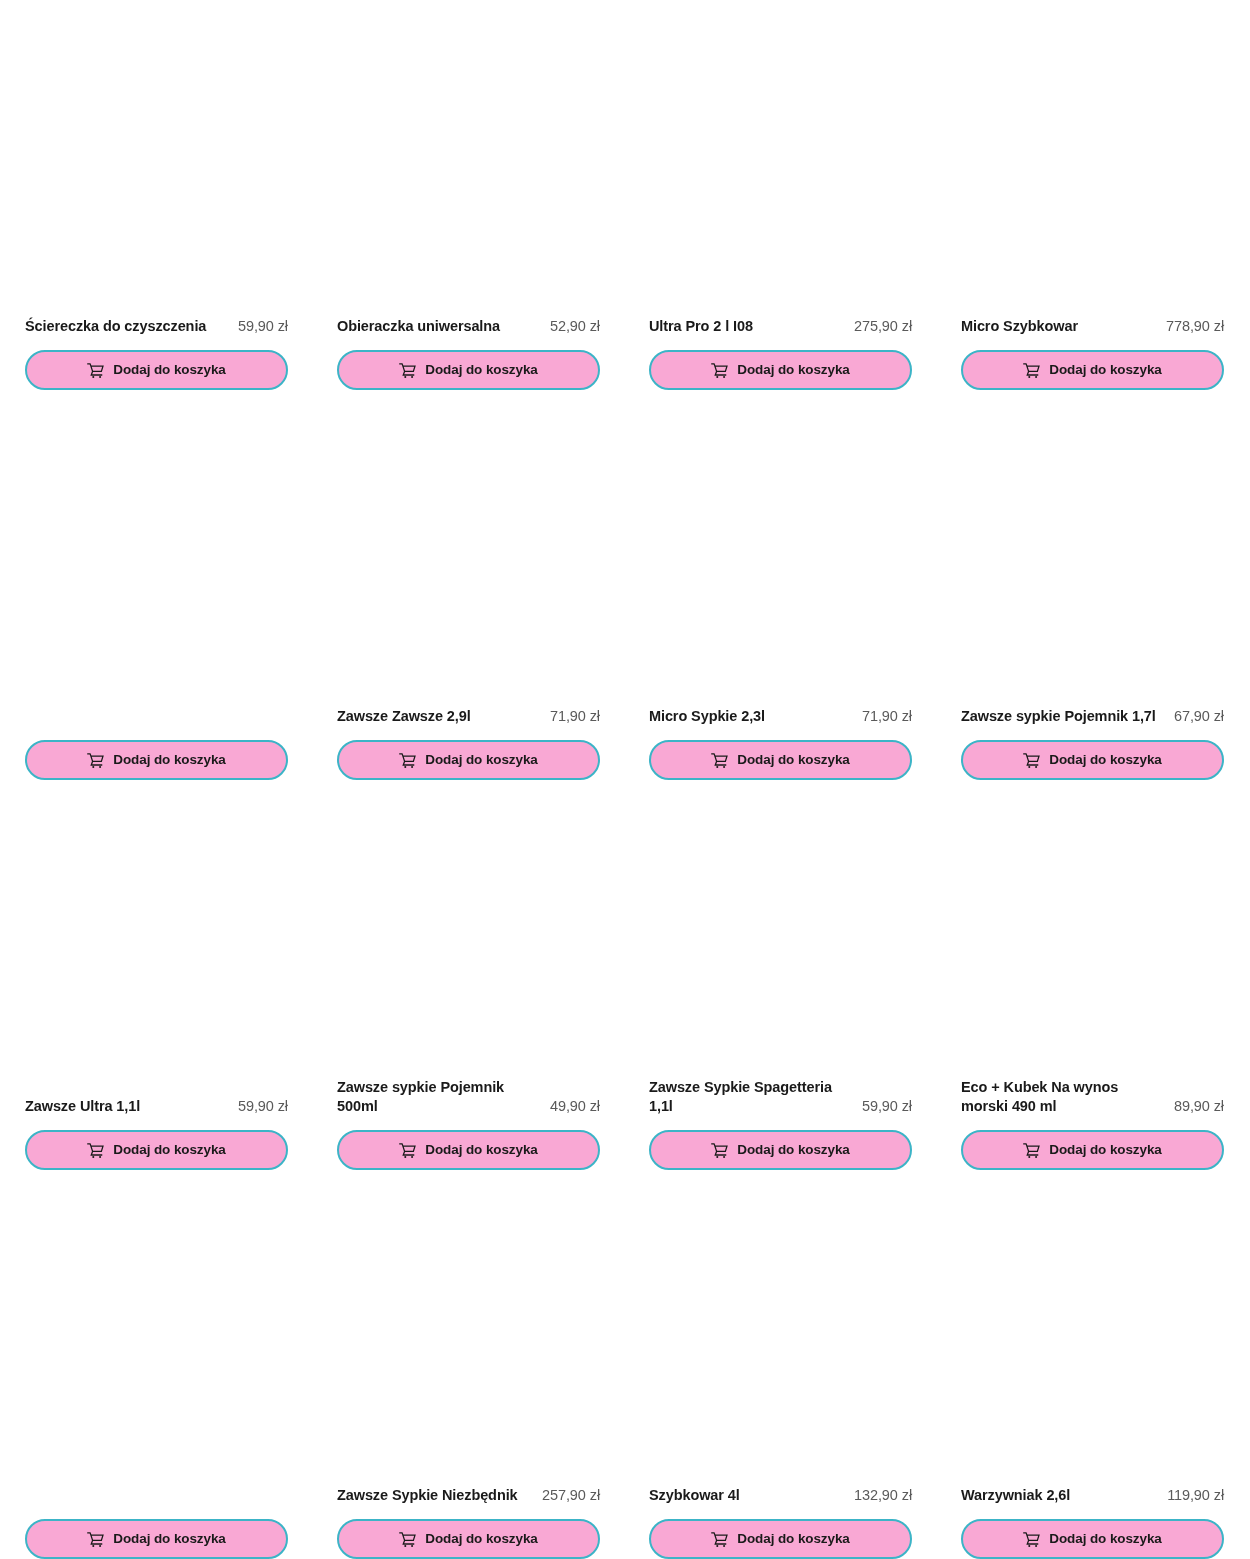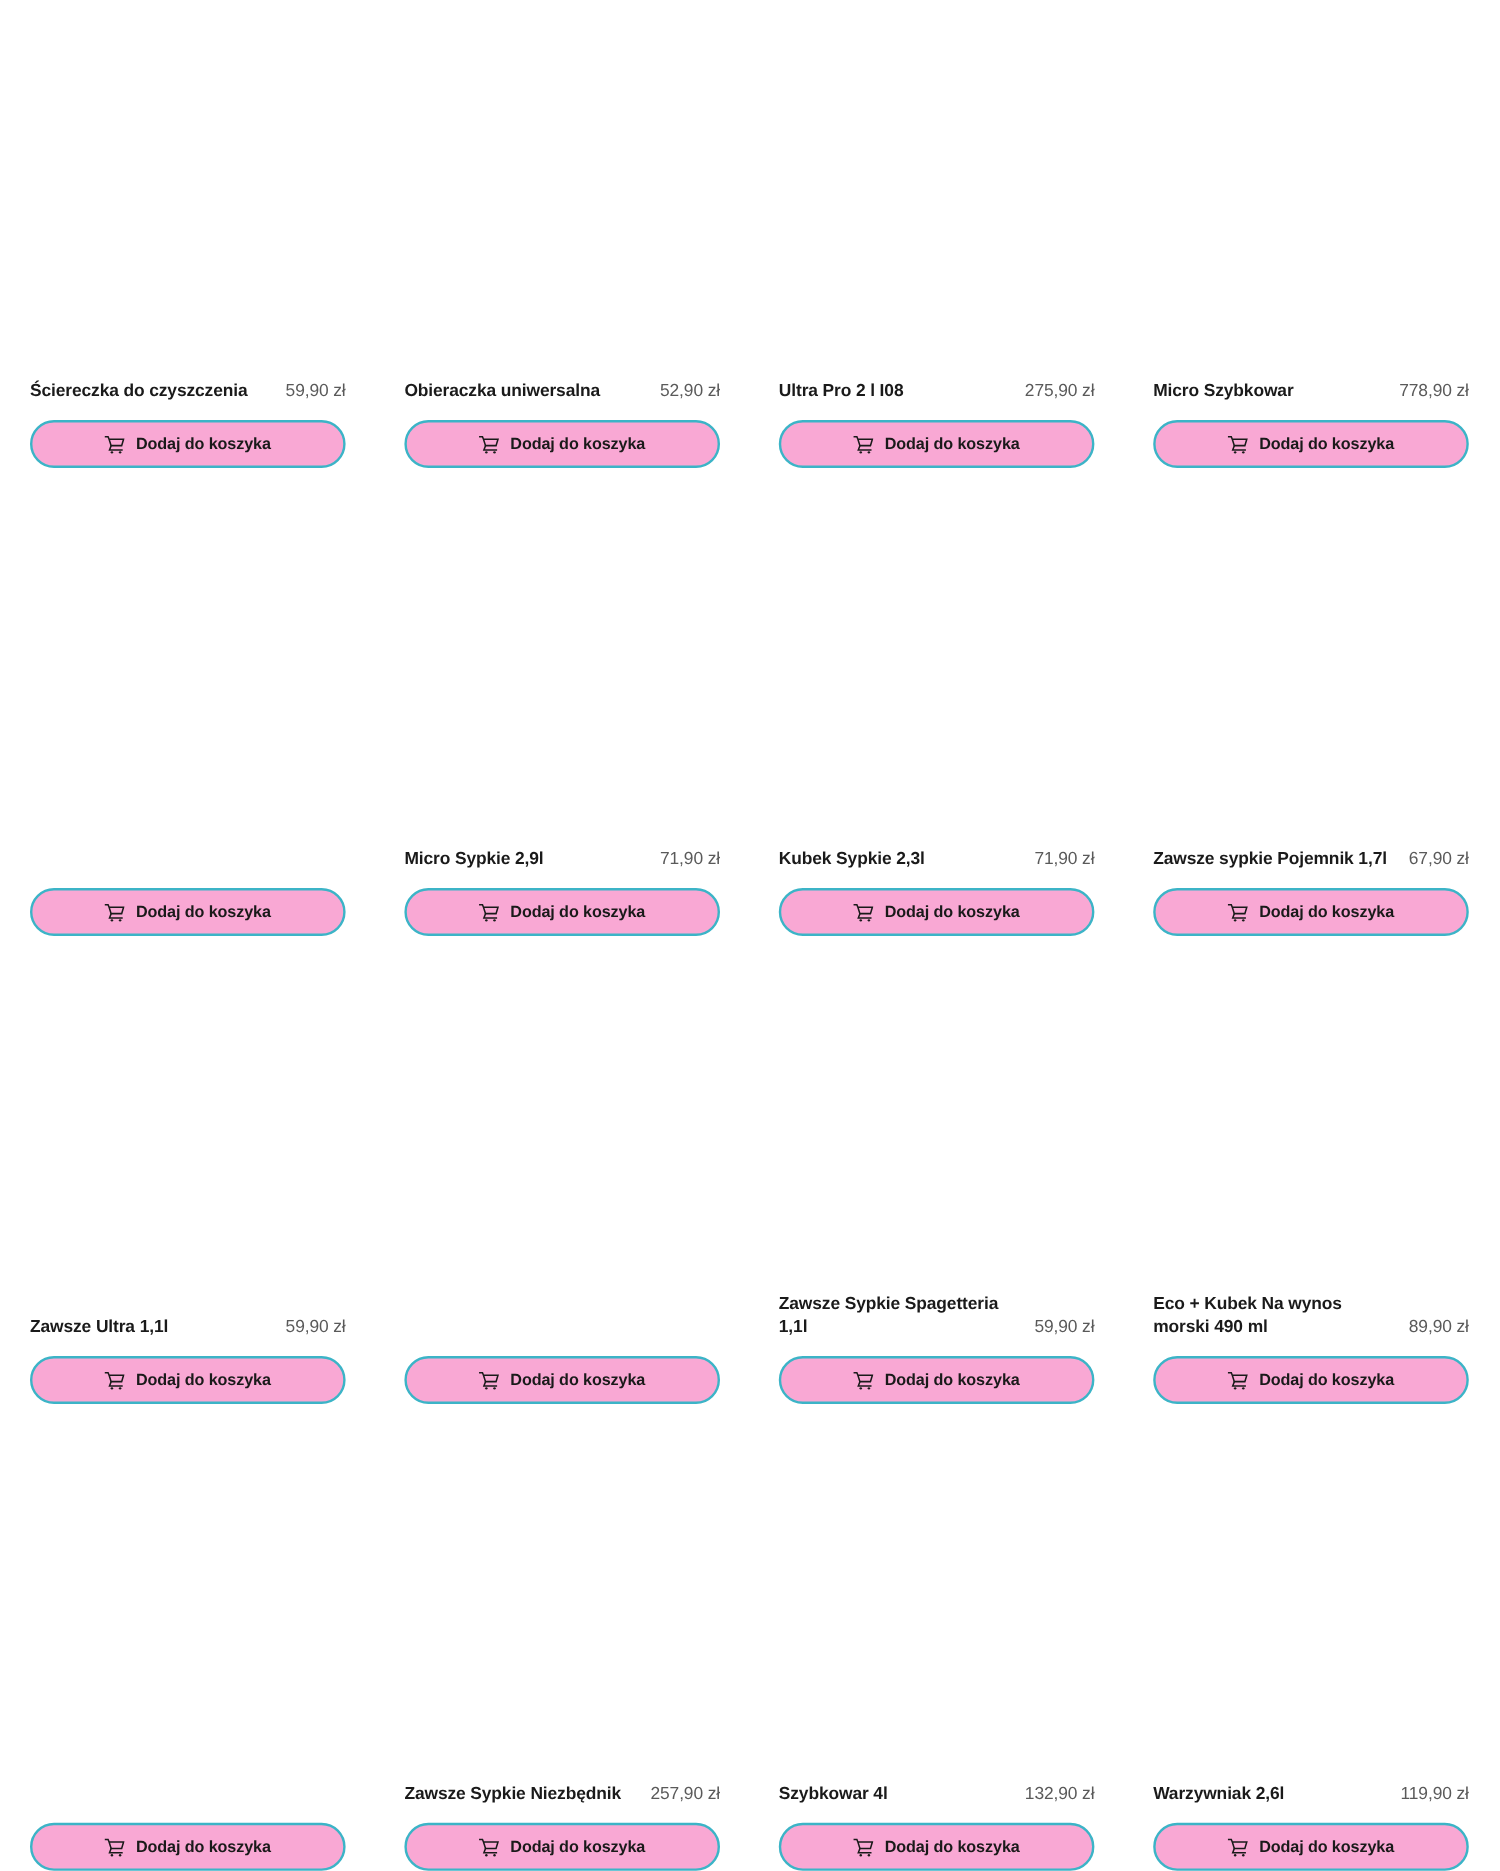--- a/index.html
+++ b/index.html
@@ -198,39 +198,39 @@
           <circle cx="7.4" cy="17.6" r="1.2" fill="#1a1a1a"></circle>
           <circle cx="15.4" cy="17.6" r="1.2" fill="#1a1a1a"></circle>
         </svg>
       </span>
       <span class="add-to-cart-label">Dodaj do koszyka</span>
     </button>
   </div>
     <div class="product-card">
     <div class="product-media"></div>
     <div class="product-info">
-      <span class="product-title">Micro Sypkie 2,9l</span>
+      <span class="product-title">Zawsze Zawsze 2,9l</span>
       <span class="product-price">71,90 zł</span>
     </div>
     <button class="add-to-cart-button">
       <span class="cart-icon">
         <svg viewBox="0 0 20 20" width="17" height="17" aria-hidden="true">
           <path d="M1 2.2 h2.6 l1.0 2.6 M4.6 4.8 h14.2 l-1.9 6.2 H6.6 Z" fill="none" stroke="#1a1a1a" stroke-width="1.5" stroke-linecap="square" stroke-linejoin="miter"></path>
           <path d="M6.6 11 L5.0 15.3 H17.2" fill="none" stroke="#1a1a1a" stroke-width="1.5" stroke-linecap="square" stroke-linejoin="miter"></path>
           <circle cx="7.4" cy="17.6" r="1.2" fill="#1a1a1a"></circle>
           <circle cx="15.4" cy="17.6" r="1.2" fill="#1a1a1a"></circle>
         </svg>
       </span>
       <span class="add-to-cart-label">Dodaj do koszyka</span>
     </button>
   </div>
     <div class="product-card">
     <div class="product-media"></div>
     <div class="product-info">
-      <span class="product-title">Kubek Sypkie 2,3l</span>
+      <span class="product-title">Micro Sypkie 2,3l</span>
       <span class="product-price">71,90 zł</span>
     </div>
     <button class="add-to-cart-button">
       <span class="cart-icon">
         <svg viewBox="0 0 20 20" width="17" height="17" aria-hidden="true">
           <path d="M1 2.2 h2.6 l1.0 2.6 M4.6 4.8 h14.2 l-1.9 6.2 H6.6 Z" fill="none" stroke="#1a1a1a" stroke-width="1.5" stroke-linecap="square" stroke-linejoin="miter"></path>
           <path d="M6.6 11 L5.0 15.3 H17.2" fill="none" stroke="#1a1a1a" stroke-width="1.5" stroke-linecap="square" stroke-linejoin="miter"></path>
           <circle cx="7.4" cy="17.6" r="1.2" fill="#1a1a1a"></circle>
           <circle cx="15.4" cy="17.6" r="1.2" fill="#1a1a1a"></circle>
         </svg>
@@ -269,20 +269,24 @@
           <path d="M6.6 11 L5.0 15.3 H17.2" fill="none" stroke="#1a1a1a" stroke-width="1.5" stroke-linecap="square" stroke-linejoin="miter"></path>
           <circle cx="7.4" cy="17.6" r="1.2" fill="#1a1a1a"></circle>
           <circle cx="15.4" cy="17.6" r="1.2" fill="#1a1a1a"></circle>
         </svg>
       </span>
       <span class="add-to-cart-label">Dodaj do koszyka</span>
     </button>
   </div>
     <div class="product-card">
     <div class="product-media"></div>
+    <div class="product-info">
+      <span class="product-title">Zawsze sypkie Pojemnik 500ml</span>
+      <span class="product-price">49,90 zł</span>
+    </div>
     <button class="add-to-cart-button">
       <span class="cart-icon">
         <svg viewBox="0 0 20 20" width="17" height="17" aria-hidden="true">
           <path d="M1 2.2 h2.6 l1.0 2.6 M4.6 4.8 h14.2 l-1.9 6.2 H6.6 Z" fill="none" stroke="#1a1a1a" stroke-width="1.5" stroke-linecap="square" stroke-linejoin="miter"></path>
           <path d="M6.6 11 L5.0 15.3 H17.2" fill="none" stroke="#1a1a1a" stroke-width="1.5" stroke-linecap="square" stroke-linejoin="miter"></path>
           <circle cx="7.4" cy="17.6" r="1.2" fill="#1a1a1a"></circle>
           <circle cx="15.4" cy="17.6" r="1.2" fill="#1a1a1a"></circle>
         </svg>
       </span>
       <span class="add-to-cart-label">Dodaj do koszyka</span>

